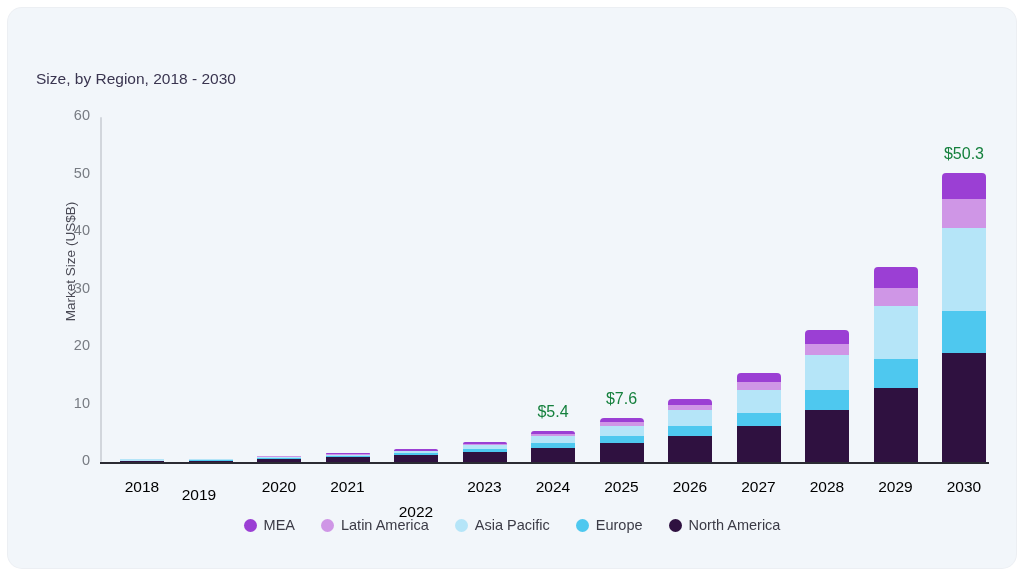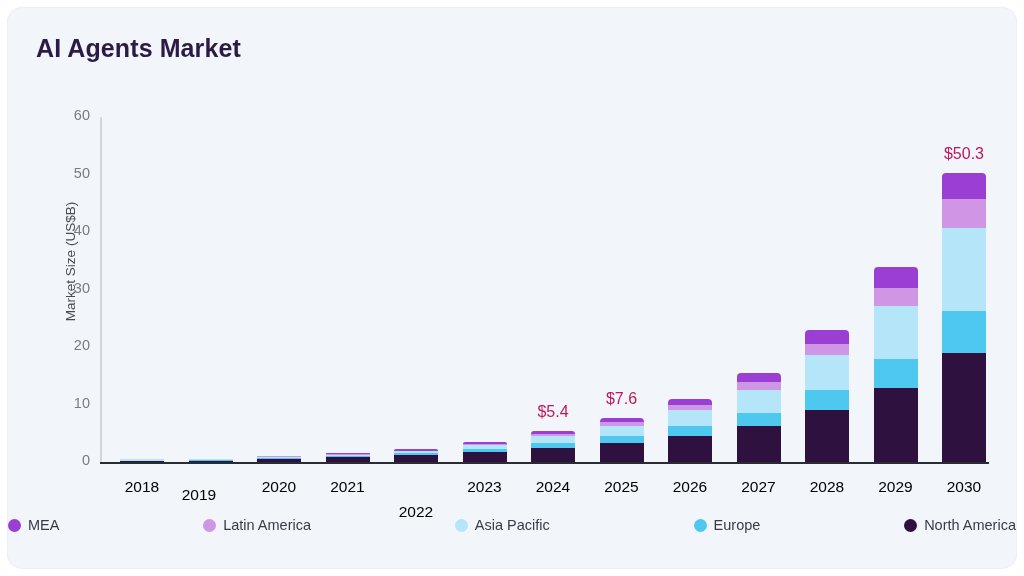--- a/index.html
+++ b/index.html
@@ -84,37 +84,37 @@
   }
   .xtick{
     position:absolute;top:470px;
     text-align:center;font-size:15.5px;color:#000000;
   }
   .bar{position:absolute;width:44px;}
   .seg{position:absolute;left:0;width:44px;}
   .seg.top{border-top-left-radius:4px;border-top-right-radius:4px;}
   .dlabel{
     position:absolute;text-align:center;
-    font-size:16px;color:#be185d;width:90px;
+    font-size:16px;color:#15803d;width:90px;
   }
   
   #legend{
     position:absolute;left:0;top:509px;width:1008px;
-    display:flex;justify-content:space-between;align-items:center;gap:26px;
+    display:flex;justify-content:center;align-items:center;gap:26px;
   }
   .lgitem{display:flex;align-items:center;gap:7px;}
   .lgdot{width:13px;height:13px;border-radius:50%;display:block;}
   .lgtxt{font-size:14.5px;color:#3b3b46;}
 </style>
 </head>
 <body>
 
 <div id="card">
 
-  <div id="title">AI Agents Market</div>
+  <div id="subtitle">Size, by Region, 2018 - 2030</div>
 
 
   <div id="plot">
     <div class="ylabel">Market Size (US$B)</div>
     <div id="yticks">
         <div class="ytick" style="left: 38px; top: 444px;">0</div>
         <div class="ytick" style="left: 38px; top: 386.5px;">10</div>
         <div class="ytick" style="left: 38px; top: 329px;">20</div>
         <div class="ytick" style="left: 38px; top: 271.5px;">30</div>
         <div class="ytick" style="left: 38px; top: 214px;">40</div>

